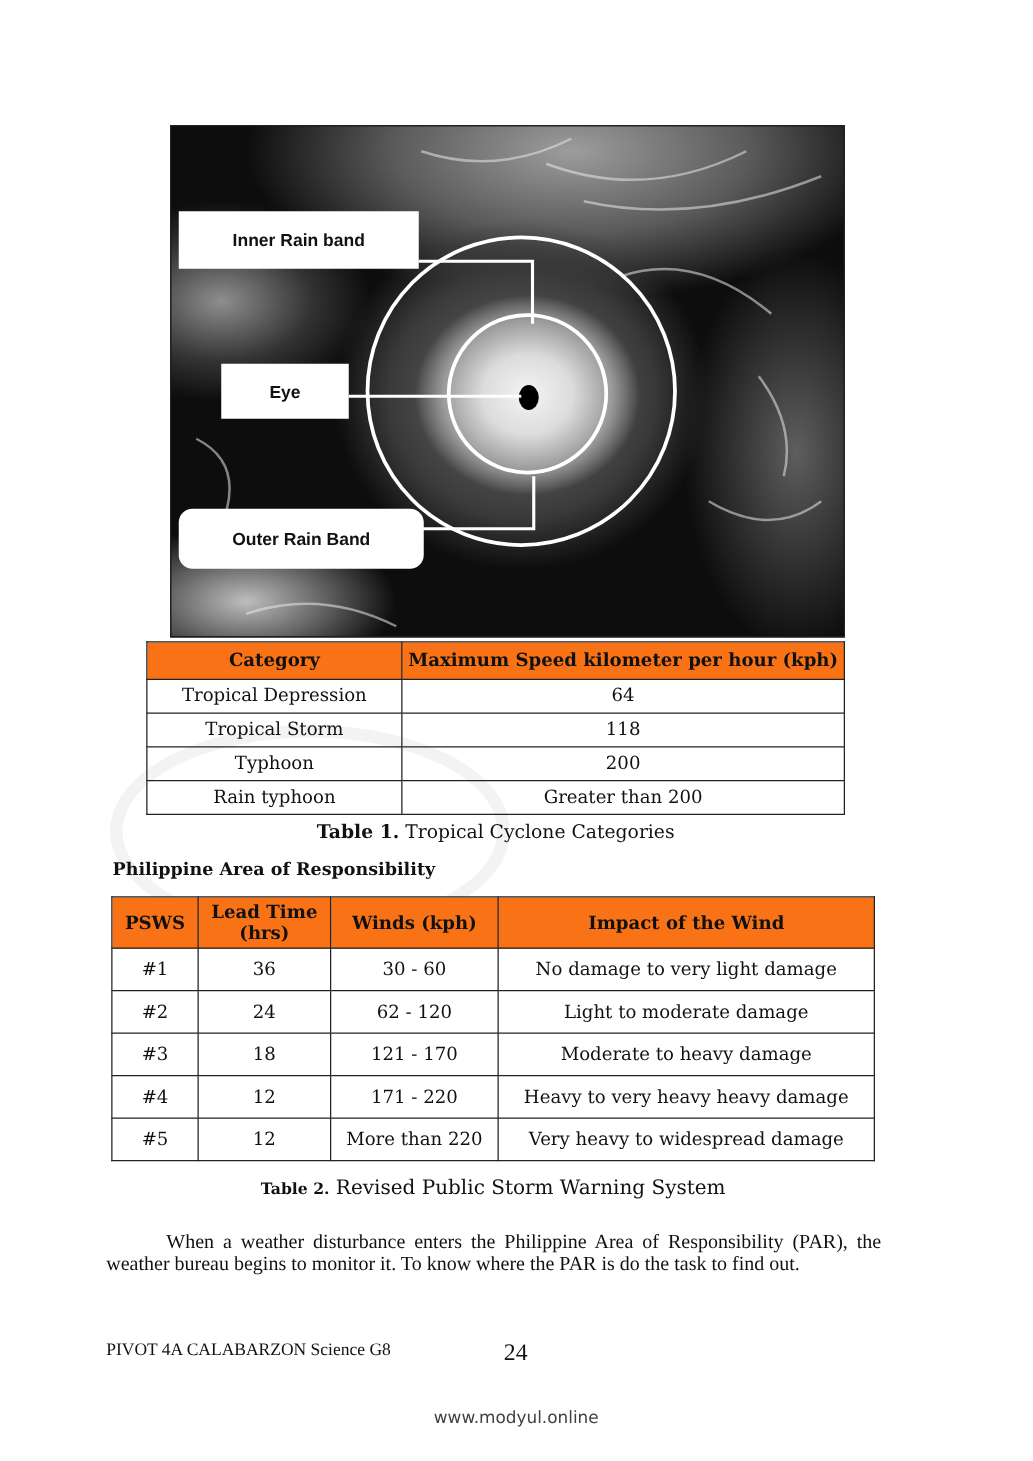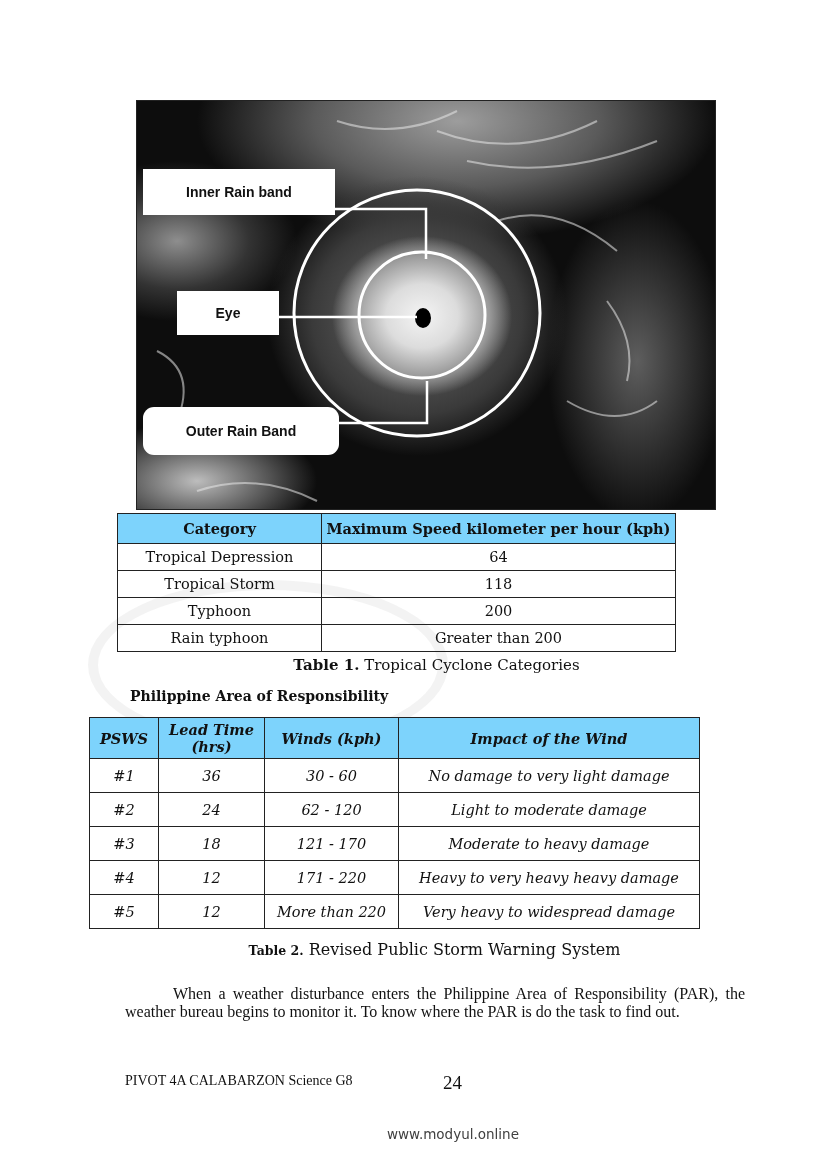--- a/index.html
+++ b/index.html
@@ -1,20 +1,20 @@
 <!DOCTYPE html>
 <html><head>
   <meta charset="utf-8">
   <style>
     html, body { margin: 0; padding: 0; }
     body {
       width: 826px; height: 1169px; background: #ffffff; position: relative;
       overflow: hidden; font-family: "DejaVu Serif", serif; color: #111;
     }
-    .abs { position: absolute; padding-left: 40px; }
+    .abs { position: absolute; }
     
     #sat {
       left: 136px; top: 100px; width: 538px; height: 408px;
       background:
         radial-gradient(ellipse 90px 80px at 285px 215px, #f4f4f4 0%, #dcdcdc 40%, #9a9a9a 75%, rgba(0,0,0,0) 100%),
         radial-gradient(ellipse 150px 140px at 280px 215px, #6f6f6f 0%, #3a3a3a 70%, rgba(0,0,0,0) 100%),
         radial-gradient(ellipse 260px 120px at 320px 20px, #9d9d9d 0%, #5a5a5a 55%, rgba(0,0,0,0) 100%),
         radial-gradient(ellipse 120px 60px at 60px 380px, #bdbdbd 0%, #555 60%, rgba(0,0,0,0) 100%),
         radial-gradient(ellipse 120px 80px at 40px 140px, #8e8e8e 0%, #333 60%, rgba(0,0,0,0) 100%),
         radial-gradient(ellipse 90px 160px at 500px 260px, #5e5e5e 0%, rgba(0,0,0,0) 100%),
@@ -27,26 +27,26 @@
       font-family: "Liberation Sans", sans-serif; font-weight: bold; font-size: 14px;
       color: #111; display: flex; align-items: center; justify-content: center;
     }
     #lbl-inner { left: 6px; top: 68px; width: 192px; height: 46px; }
     #lbl-eye { left: 40px; top: 190px; width: 102px; height: 44px; }
     #lbl-outer { left: 6px; top: 306px; width: 196px; height: 48px; border-radius: 11px; }
     svg.overlay { position: absolute; left: 0; top: 0; }
 
     table { border-collapse: collapse; position: absolute; }
     td, th { border: 1.5px solid #222; text-align: center; padding: 0; }
-    th { background: #7dd3fc; font-weight: bold; }
+    th { background: #f97316; font-weight: bold; }
     #t1 { left: 117px; top: 513px; width: 559px; font-size: 14.5px; }
     #t1 th { height: 29px; font-size: 14.5px; }
     #t1 td { height: 26px; }
     #t1 col.c1 { width: 204px; }
-    #t2 { left: 89px; top: 717px; width: 611px; font-size: 14.5px; font-style: italic; }
+    #t2 { left: 89px; top: 717px; width: 611px; font-size: 14.5px; }
     #t2 th { height: 40px; font-size: 14.5px; line-height: 17px; }
     #t2 td { height: 33px; }
 
     .caption { font-size: 15px; text-align: center; }
     .caption b { font-family: "DejaVu Serif", serif; }
     #cap1 { left: 117px; top: 656px; width: 559px; }
     #cap2 { left: 89px; top: 940px; width: 611px; font-size: 16px; }
     #cap2 b { font-size: 12.5px; }
     #par-heading { left: 90px; top: 688px; font-size: 14px; font-weight: bold; text-align: right; }
     #para {

